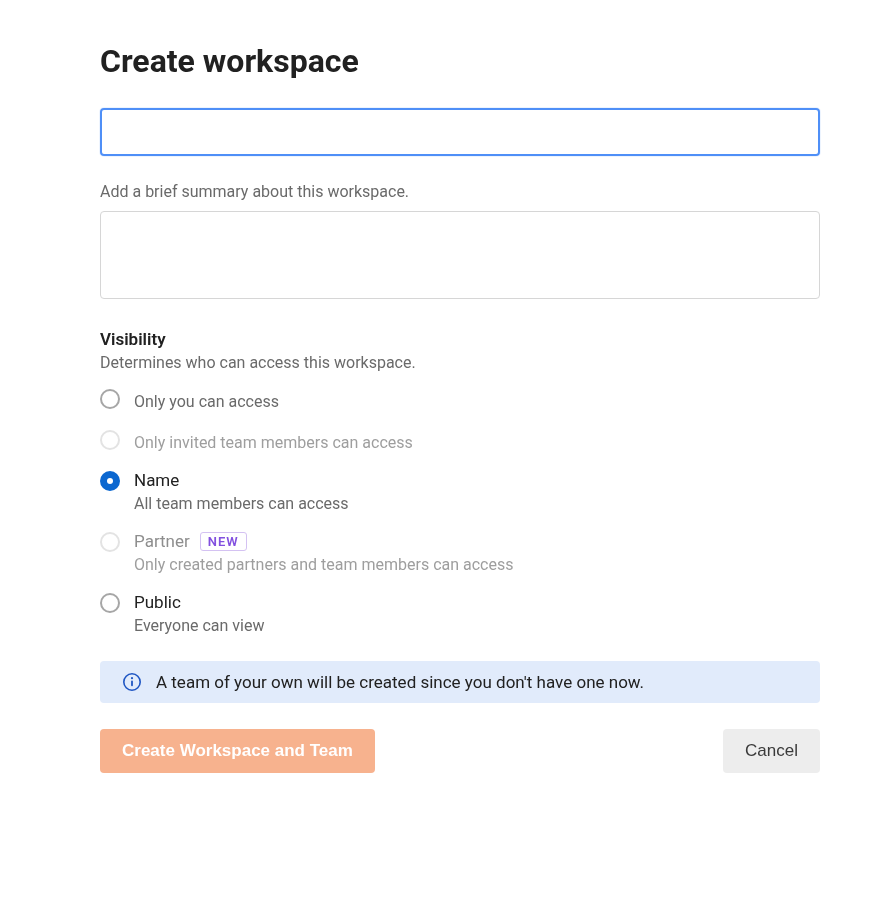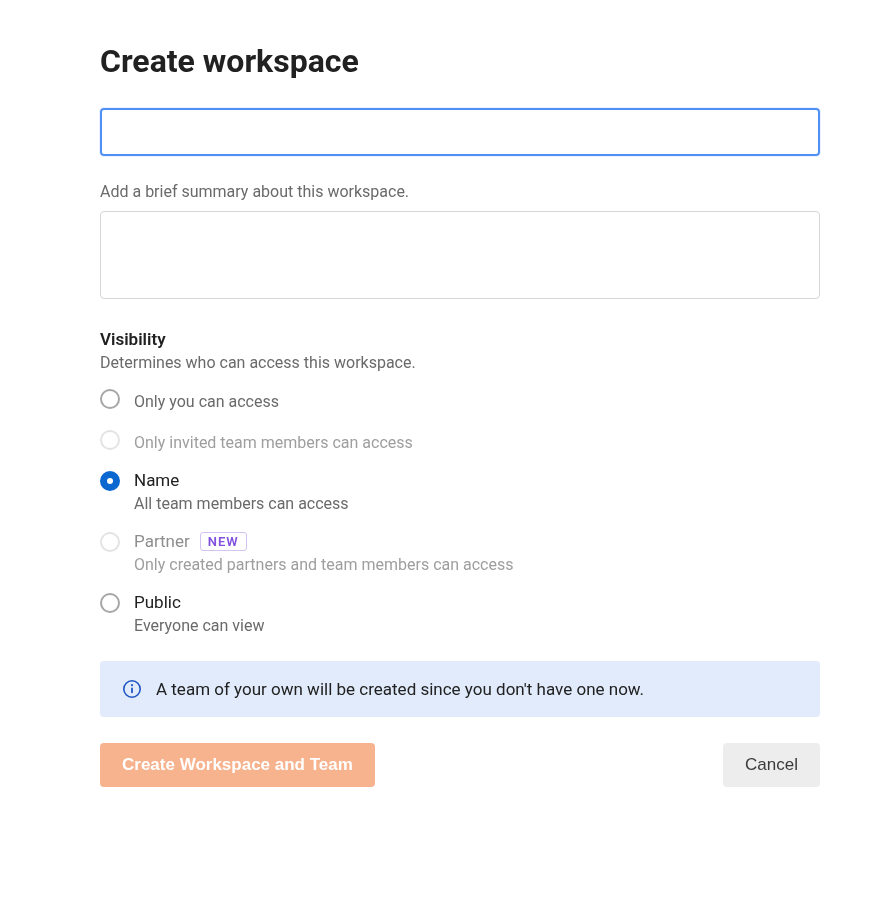--- a/index.html
+++ b/index.html
@@ -116,21 +116,21 @@
       border-radius: 3px;
       padding: 1px 7px;
       background: #fff;
     }
     .info-banner {
       display: flex;
       align-items: center;
       gap: 14px;
       background: #E1EBFB;
       border-radius: 4px;
-      padding: 18px 22px;
+      padding: 11px 22px;
       margin-top: 14px;
     }
     .info-banner .icon {
       width: 20px;
       height: 20px;
       flex-shrink: 0;
       color: #1F56C3;
     }
     .info-banner .icon svg { display: block; }
     .info-text {

